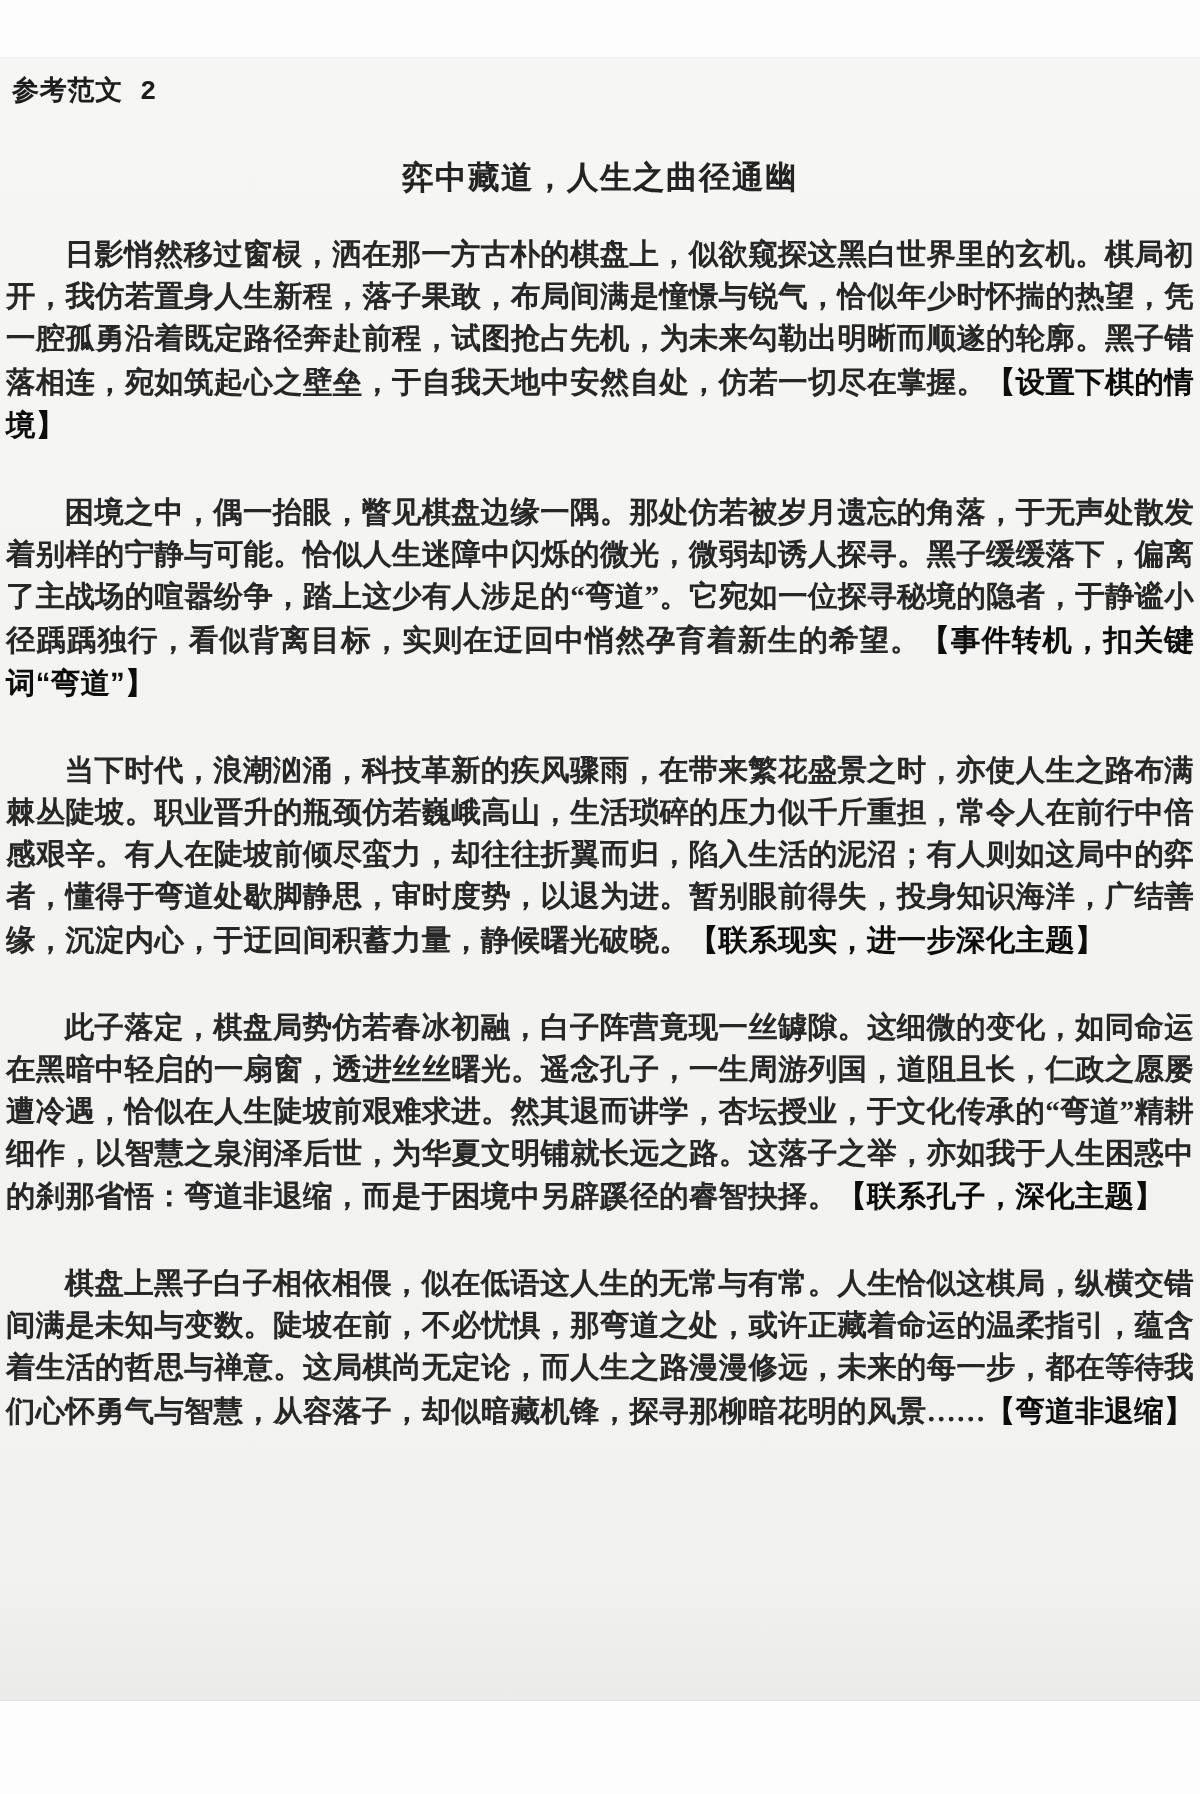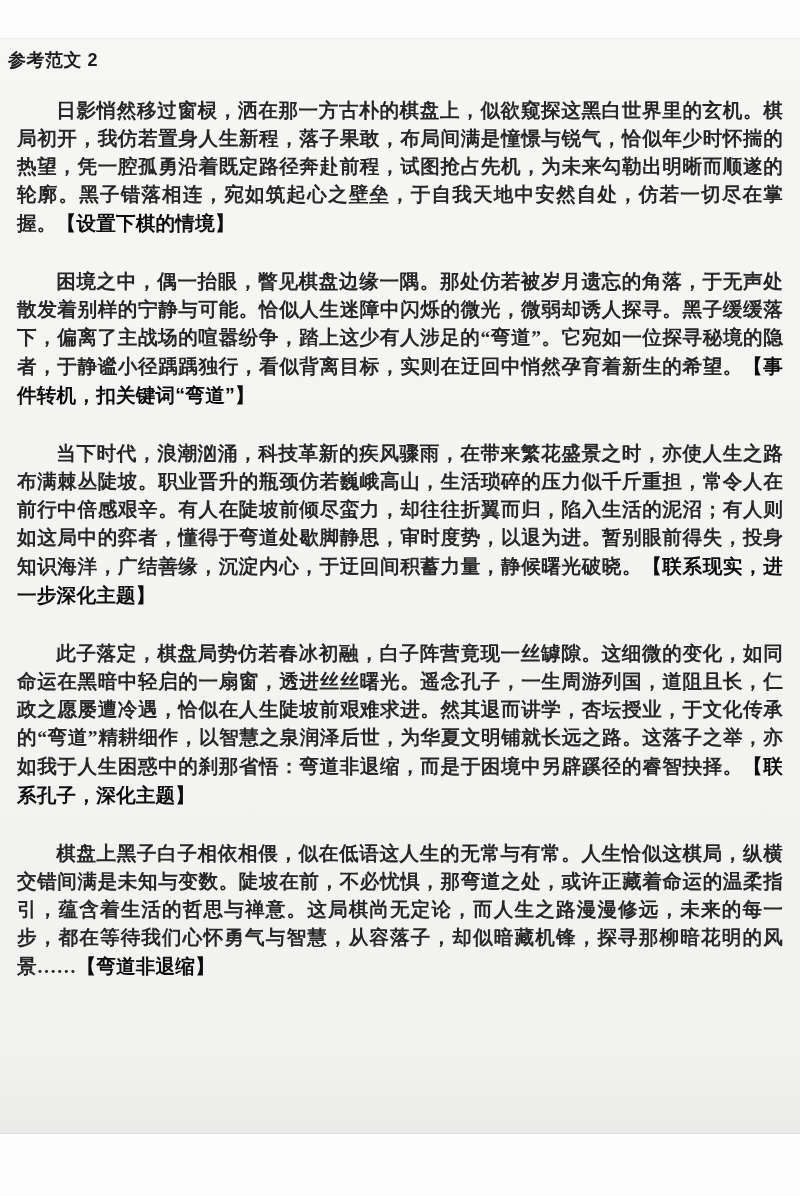--- a/index.html
+++ b/index.html
@@ -23,37 +23,37 @@
     left: 0;
     width: 800px;
     height: 1096px;
     background: linear-gradient(180deg, #f6f6f4 0%, #f3f3f1 55%, #f2f2f0 92%, #ebebe9 100%);
     border-top: 1px solid #f0f0ee;
     border-bottom: 1px solid #e0e0de;
     box-sizing: border-box;
   }
   .doc-label {
     padding: 9px 0 0 8px;
-    font-family: Liberation Sans, sans-serif;
+    font-family: Liberation Mono, monospace;
     font-size: 18px;
     font-weight: bold;
     color: #1d1d1d;
     letter-spacing: 0.5px;
   }
   .essay-title {
     margin: 32px 0 0 0;
     text-align: center;
     font-size: 21px;
     font-weight: bold;
     color: #232323;
     letter-spacing: 1px;
   }
   .essay-body {
     margin-top: 25px;
-    padding: 0 17px;
+    padding: 0 4px;
   }
   .essay-body p {
     margin: 0 0 30px 0;
     font-size: 19.6px;
     line-height: 28px;
     text-align: justify;
     text-justify: inter-ideograph;
     text-indent: 2em;
     color: #272727;
     font-weight: 600;
@@ -66,20 +66,21 @@
   }
 </style>
 </head>
 <body>
 
 <div class="page">
   <div class="photo">
 
     <div class="doc-label">参考范文 2</div>
 
+    <h1 class="essay-title">弈中藏道，人生之曲径通幽</h1>
 
     <div class="essay-body">
 
       <p><span>日影悄然移过窗棂，洒在那一方古朴的棋盘上，似欲窥探这黑白世界里的玄机。棋局初开，我仿若置身人生新程，落子果敢，布局间满是憧憬与锐气，恰似年少时怀揣的热望，凭一腔孤勇沿着既定路径奔赴前程，试图抢占先机，为未来勾勒出明晰而顺遂的轮廓。黑子错落相连，宛如筑起心之壁垒，于自我天地中安然自处，仿若一切尽在掌握。</span><span class="annot">【设置下棋的情境】</span></p>
 
 
       <p><span>困境之中，偶一抬眼，瞥见棋盘边缘一隅。那处仿若被岁月遗忘的角落，于无声处散发着别样的宁静与可能。恰似人生迷障中闪烁的微光，微弱却诱人探寻。黑子缓缓落下，偏离了主战场的喧嚣纷争，踏上这少有人涉足的“弯道”。它宛如一位探寻秘境的隐者，于静谧小径踽踽独行，看似背离目标，实则在迂回中悄然孕育着新生的希望。</span><span class="annot">【事件转机，扣关键词“弯道”】</span></p>
 
       <p><span>当下时代，浪潮汹涌，科技革新的疾风骤雨，在带来繁花盛景之时，亦使人生之路布满棘丛陡坡。职业晋升的瓶颈仿若巍峨高山，生活琐碎的压力似千斤重担，常令人在前行中倍感艰辛。有人在陡坡前倾尽蛮力，却往往折翼而归，陷入生活的泥沼；有人则如这局中的弈者，懂得于弯道处歇脚静思，审时度势，以退为进。暂别眼前得失，投身知识海洋，广结善缘，沉淀内心，于迂回间积蓄力量，静候曙光破晓。</span><span class="annot">【联系现实，进一步深化主题】</span></p>
 

